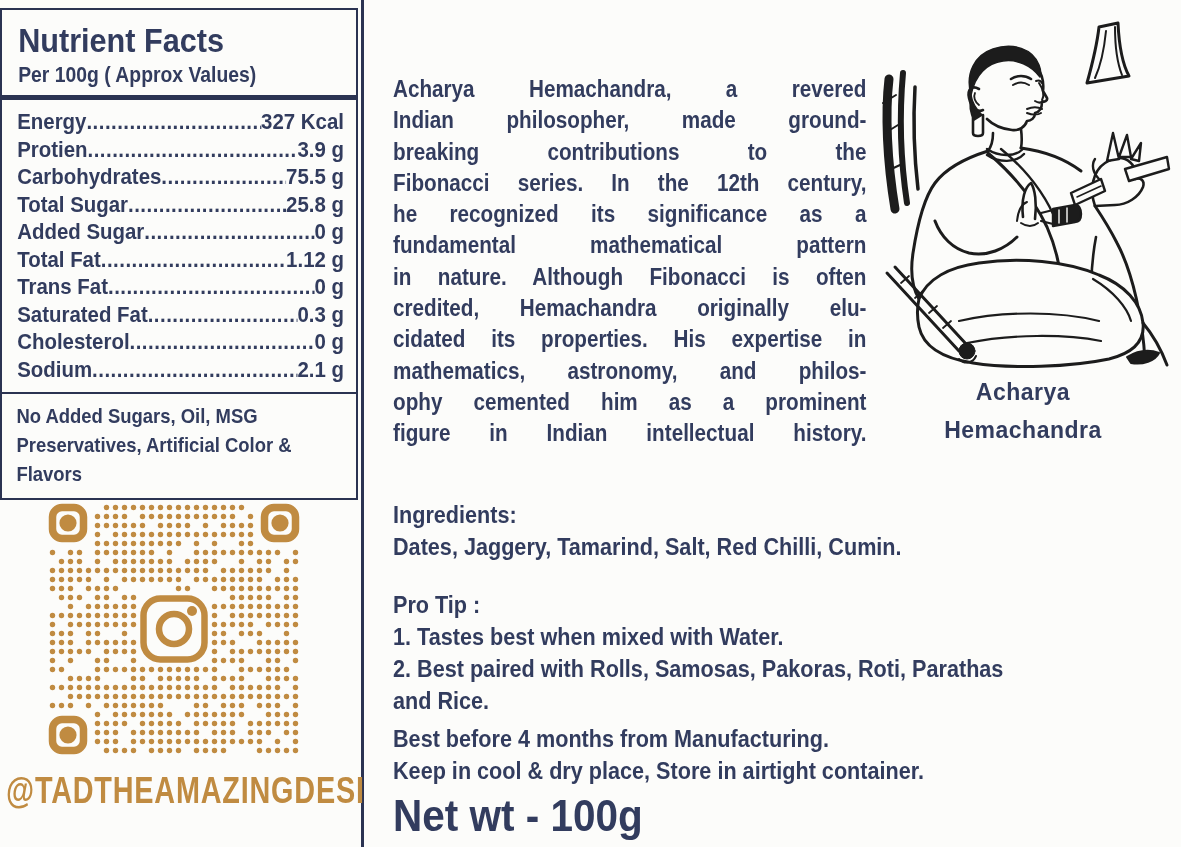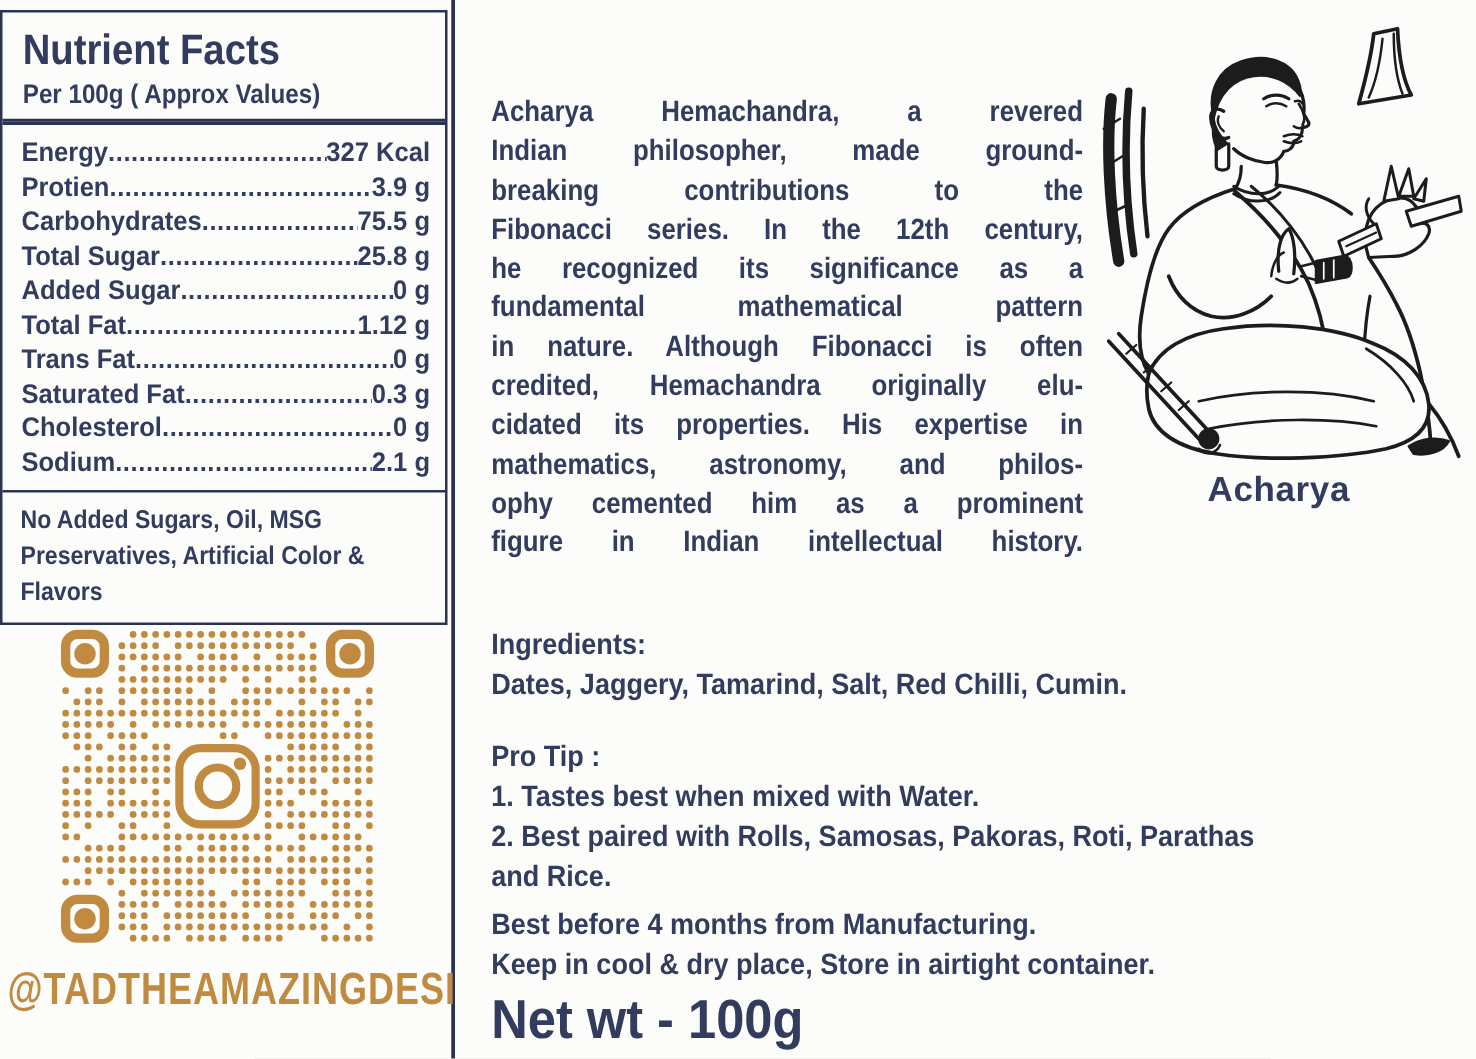--- a/index.html
+++ b/index.html
@@ -46,21 +46,21 @@
     position:absolute; left:30px; top:57px; width:538px;
     font-size:23.5px; line-height:31.3px;
     transform:scaleX(0.88); transform-origin:0 0;
   }
   .bio-line { text-align:justify; text-align-last:justify; }
 
   .portrait { position:absolute; left:512px; top:4px; width:300px; height:348px; }
   .portrait svg { width:100%; height:100%; }
   .caption {
     position:absolute; left:508px; top:356px; width:304px;
-    text-align:center; font-size:28px; line-height:38px; letter-spacing:0.5px;
+    text-align:center; font-size:23px; line-height:38px; letter-spacing:0.5px;
   }
 
   .info {
     position:absolute; left:30px; top:482px; width:856px;
     font-size:23.5px; line-height:32px;
     transform:scaleX(0.92); transform-origin:0 0;
   }
   .info div { white-space:nowrap; }
   .gap-lg { height:26px; }
   .gap-sm { height:6px; }
@@ -784,20 +784,21 @@
           <g>
             <path d="M268,302 C278,314 286,328 292,344" stroke-width="3"></path>
             <path d="M252,336 C262,330 274,328 284,332 C280,340 268,344 256,342 Z" fill="#1c1c1c" stroke-width="2"></path>
           </g>
         </g>
       </svg>
     </div>
 
     <div class="caption">
       <div>Acharya</div>
+      <div>Hemachandra</div>
     </div>
 
     <div class="info">
       <div>Ingredients:</div>
       <div>Dates, Jaggery, Tamarind, Salt, Red Chilli, Cumin.</div>
       <div class="gap-lg"></div>
       <div>Pro Tip :</div>
       <div>1. Tastes best when mixed with Water.</div>
       <div>2. Best paired with Rolls, Samosas, Pakoras, Roti, Parathas</div>
       <div>and Rice.</div>

